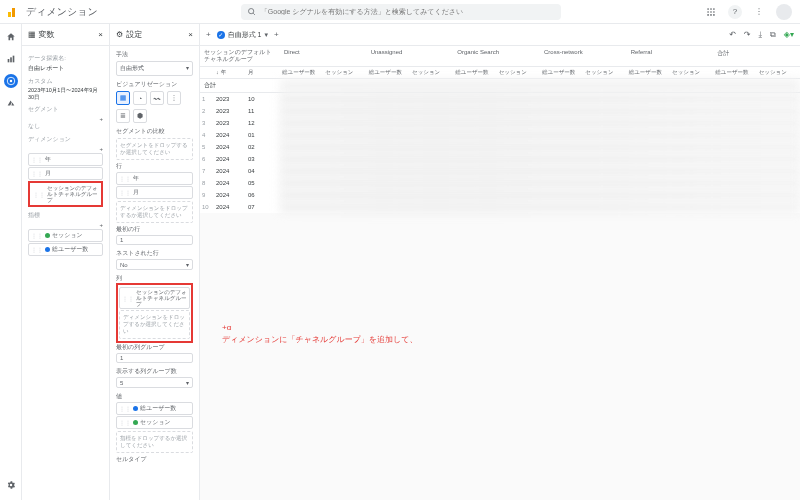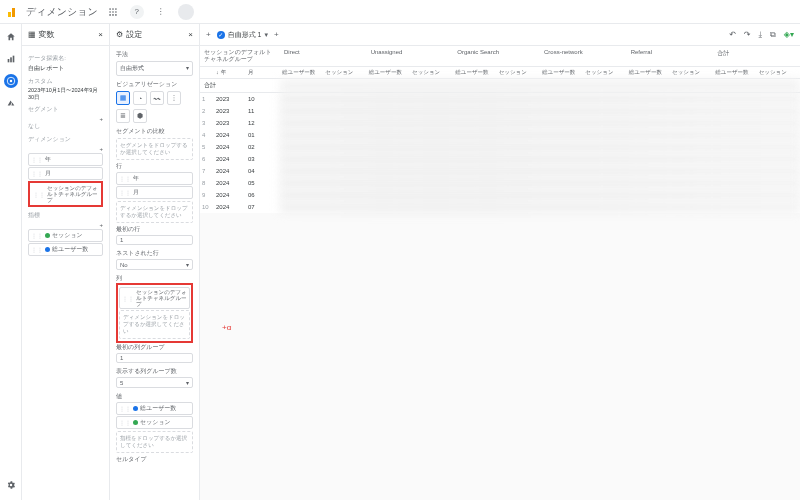--- a/index.html
+++ b/index.html
@@ -76,20 +76,31 @@
   svg.arrow{position:absolute;left:0;top:0;pointer-events:none}
 
   .ic{width:10px;height:10px;display:inline-flex;align-items:center;justify-content:center}
 </style>
 </head>
 <body>
 
 <div class="topbar">
   <div class="logo-mark"></div>
   <span class="product-name">ディメンション</span>
+  <div class="search-wrap">
+    <div class="search">
+      <span class="ic">
+        <svg viewBox="0 0 24 24" width="9" height="9" fill="none" stroke="#5f6368" stroke-width="2">
+            <circle cx="11" cy="11" r="7"></circle>
+            <line x1="21" y1="21" x2="16.5" y2="16.5"></line>
+          </svg>
+      </span>
+      <input placeholder="「Google シグナルを有効にする方法」と検索してみてください" style="">
+    </div>
+  </div>
   <div class="tb-icons">
     <div class="tb-ic">
       <svg viewBox="0 0 24 24" width="10" height="10" fill="#5f6368">
           <circle cx="5" cy="5" r="2"></circle>
           <circle cx="12" cy="5" r="2"></circle>
           <circle cx="19" cy="5" r="2"></circle>
           <circle cx="5" cy="12" r="2"></circle>
           <circle cx="12" cy="12" r="2"></circle>
           <circle cx="19" cy="12" r="2"></circle>
           <circle cx="5" cy="19" r="2"></circle>
@@ -399,15 +410,16 @@
     <svg class="arrow" width="600" height="476">
       <defs>
           <marker id="ah" markerWidth="6" markerHeight="6" refX="5" refY="3" orient="auto">
             <path d="M0,0 L6,3 L0,6 z" fill="#e53935"></path>
           </marker>
         </defs>
       <line x1="-50" y1="140" x2="-30" y2="290" stroke="#e53935" stroke-width="1.5" marker-end="url(#ah)" transform="translate(20,0)"></line>
     </svg>
     <div class="annotation">
       <div>+α</div>
+      <div>ディメンションに「チャネルグループ」を追加して、</div>
     </div>
   </div>
 </div>
 
 </body></html>

